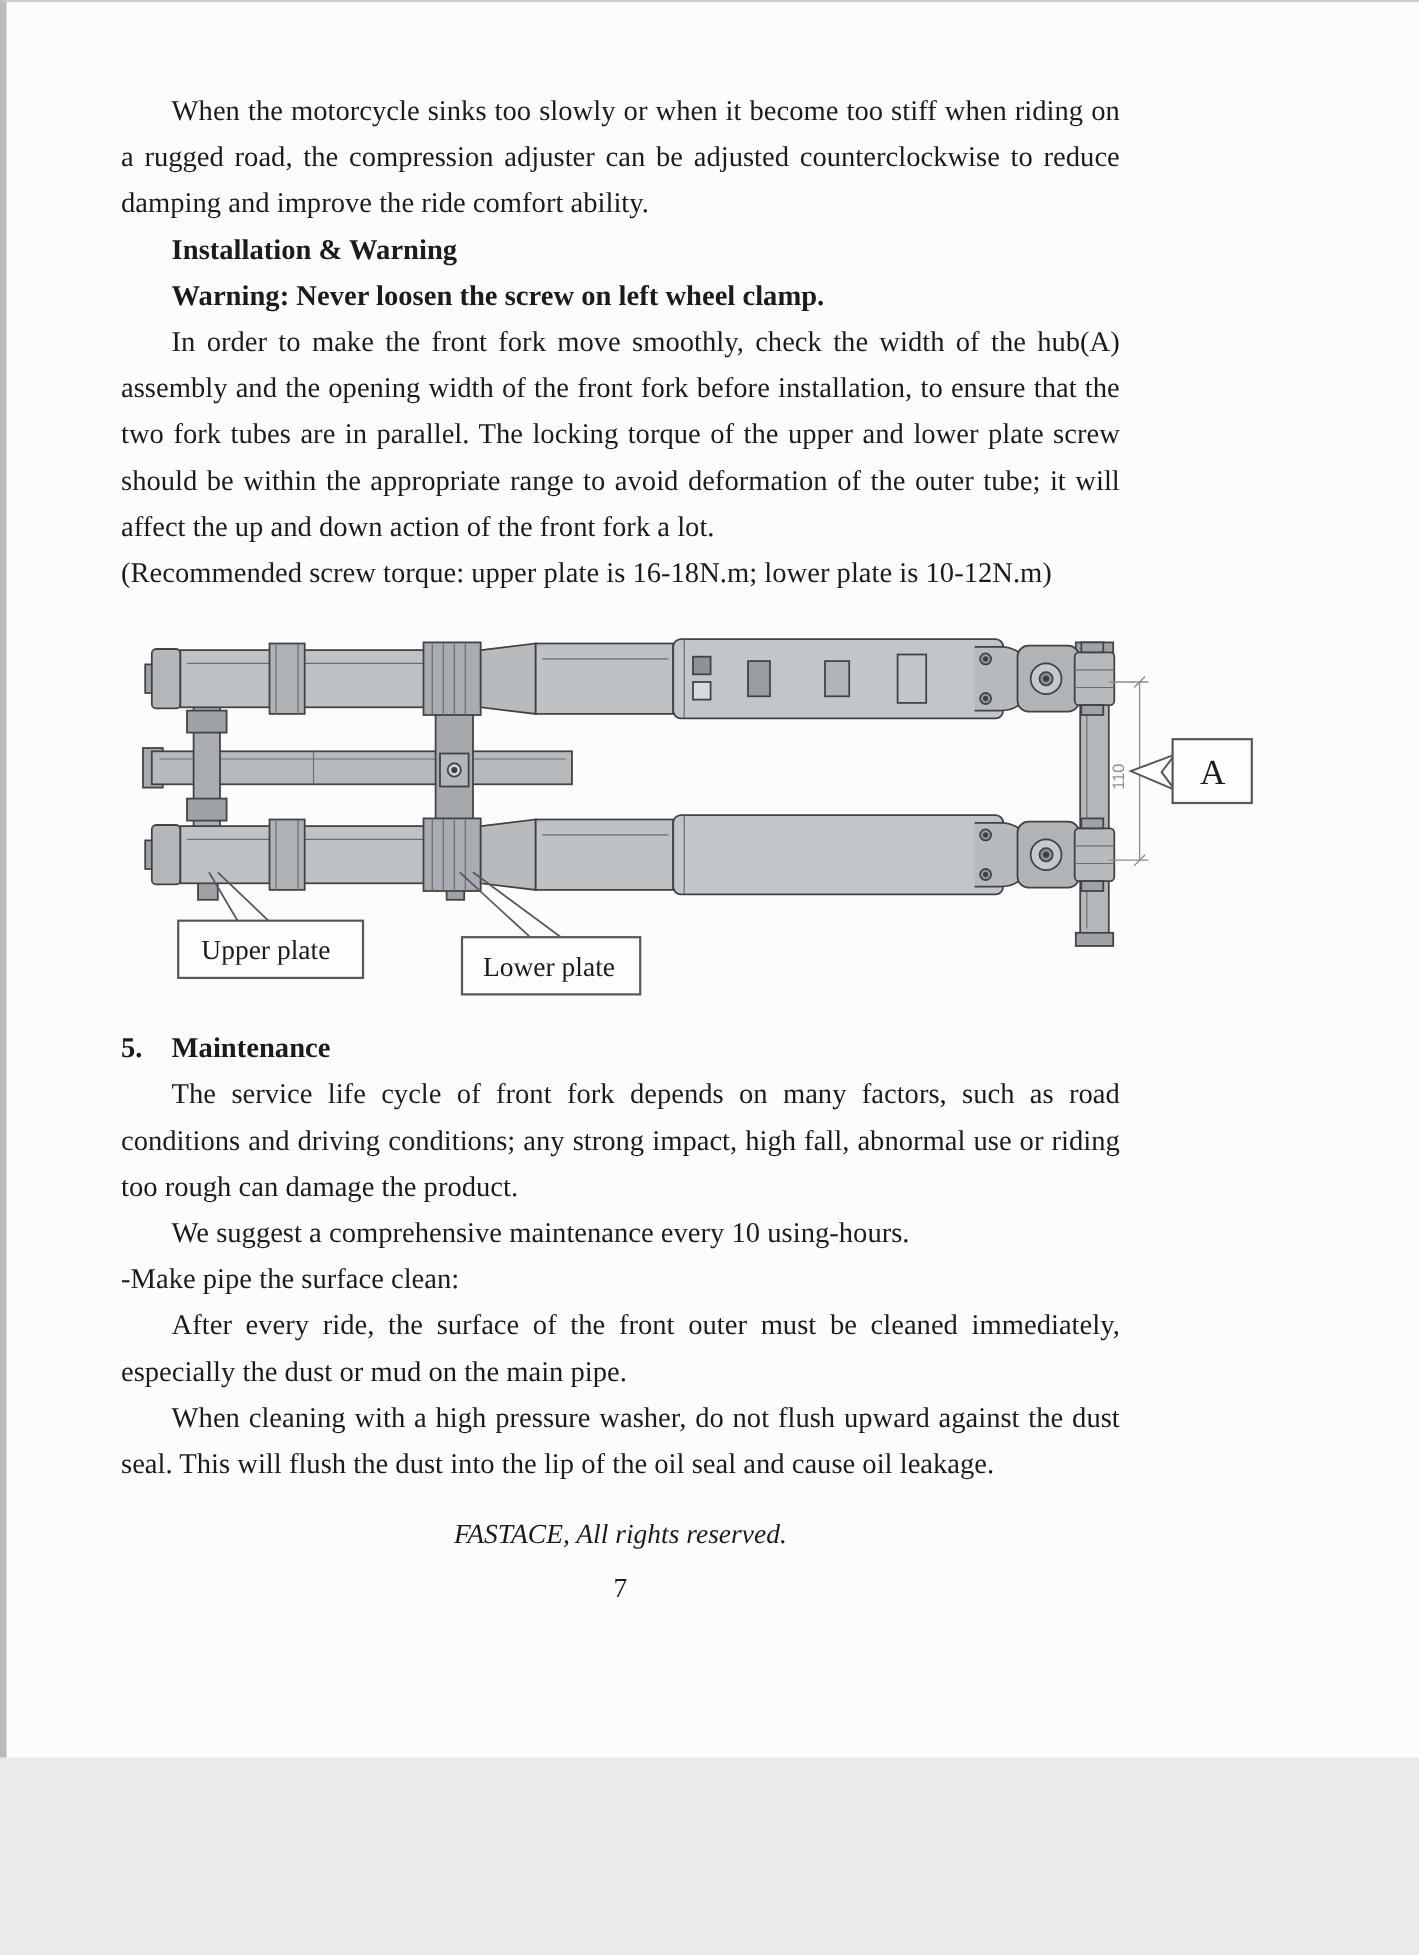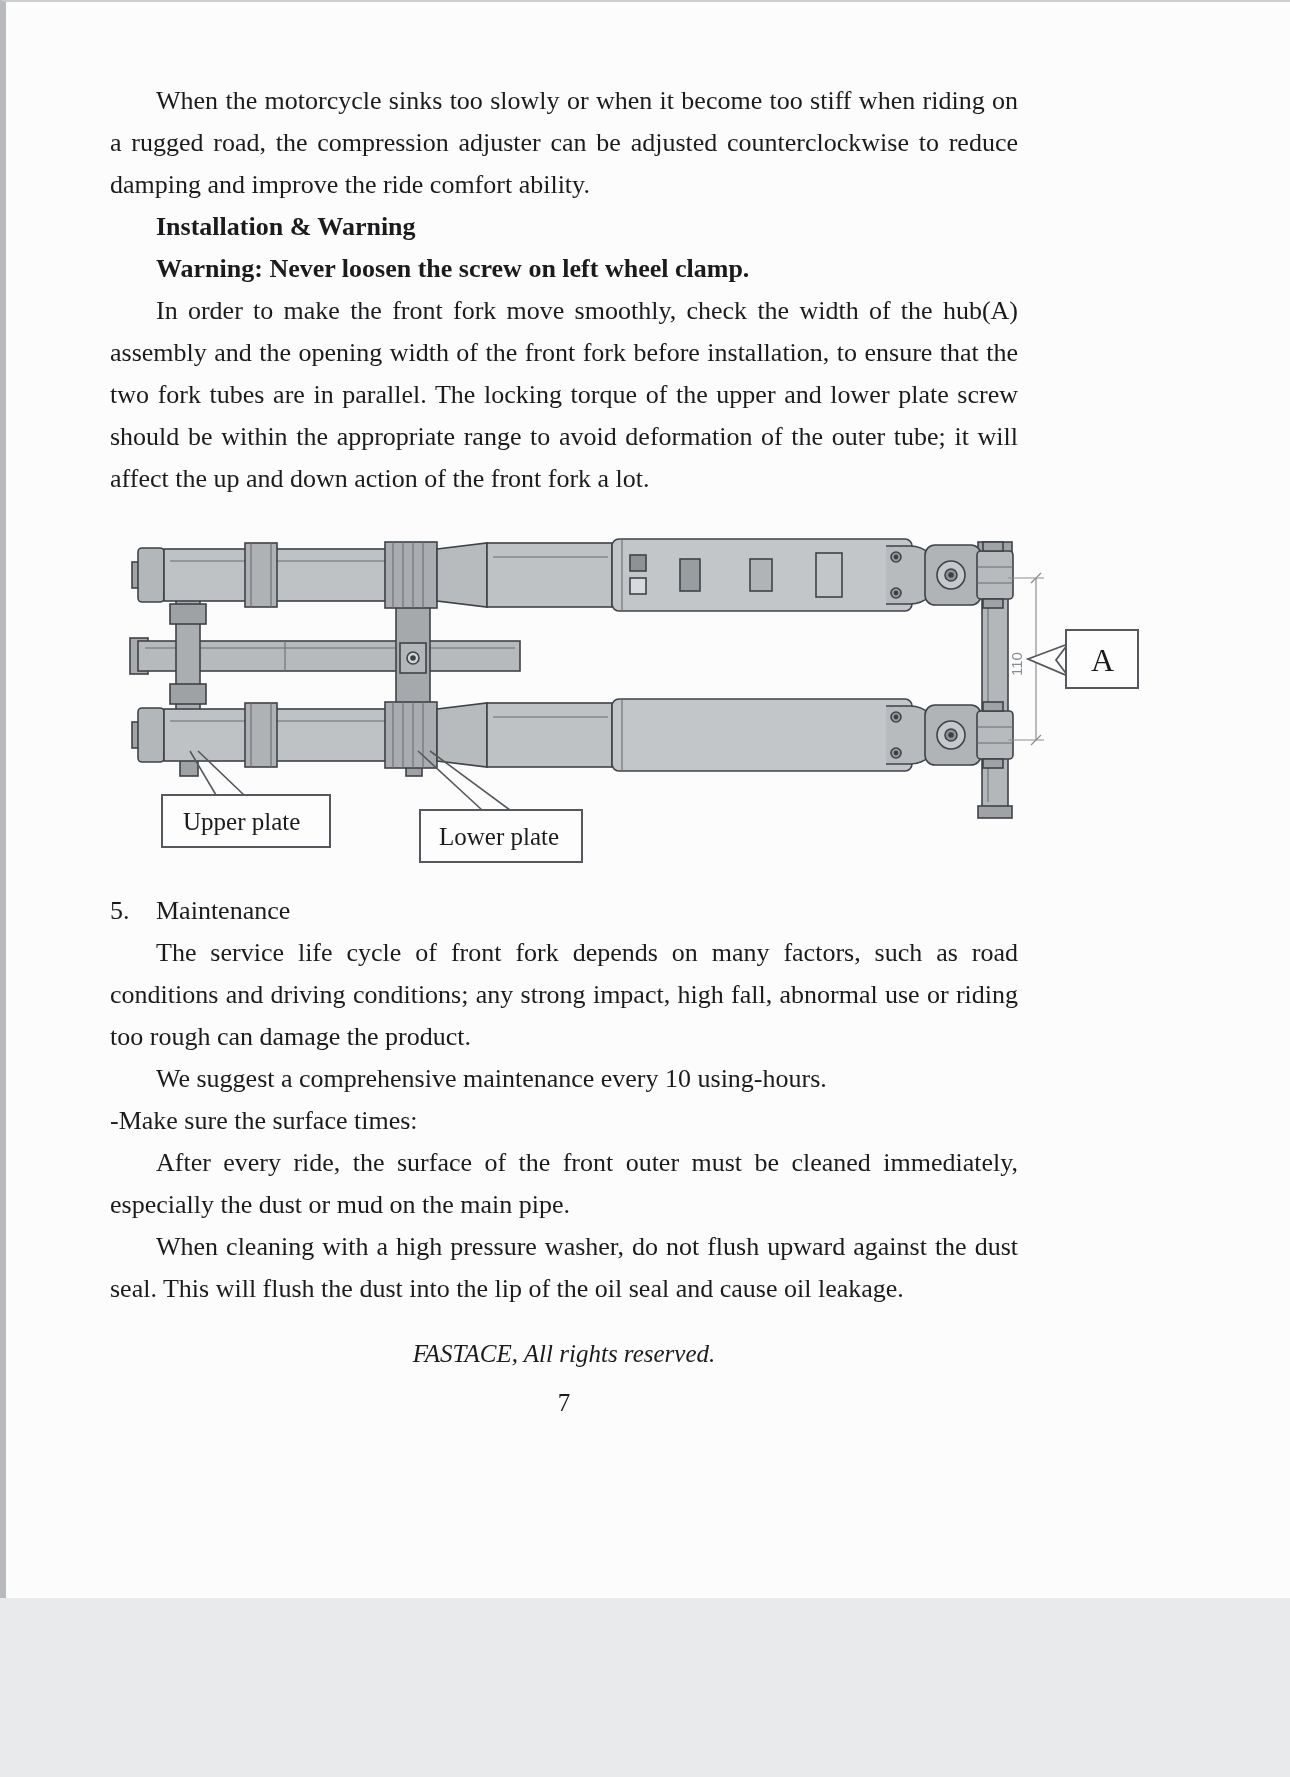--- a/index.html
+++ b/index.html
@@ -12,21 +12,21 @@
     border-top:2px solid #cdced1;
     font-family:"Liberation Serif", serif;
     color:#1b1b1d;
     overflow:hidden;
   }
   .content { padding:78px 0 0 104px; width:908px; }
   .content p { margin:0; font-size:26px; line-height:42px; text-align:justify; }
   .indent { text-indent:46px; }
   .bold { font-weight:bold; }
   .gap-top { margin-top:44px; }
-  .h5 { margin:10px 0 0 0; font-size:26px; font-weight:normal; line-height:42px; }
+  .h5 { margin:10px 0 0 0; font-size:26px; font-weight:bold; line-height:42px; }
   .h5num { display:inline-block; width:46px; }
   .figure { position:relative; width:1070px; height:372px; margin:8px 0 10px 0; }
   .figure svg { display:block; overflow:visible; }
   .drawing { stroke:#3f4246; stroke-width:1.6; }
   .thin  { stroke:#6a6d71; stroke-width:1.1; }
   .labelbox { fill:#fdfdfe; stroke:#55585c; stroke-width:2; }
   .labeltext { font-family:"Liberation Serif", serif; font-size:25px; fill:#1b1b1d; stroke:none; }
   .atext { font-family:"Liberation Serif", serif; font-size:32px; fill:#1b1b1d; stroke:none; }
   .dimtext { font-family:"Liberation Sans", sans-serif; font-size:15px; fill:#8a8d90; stroke:none; }
   .copyright { text-align:center; font-style:italic; font-size:25px; line-height:32px; margin-top:28px; }
@@ -36,20 +36,21 @@
 <body>
 
 <div class="page">
   <div class="content">
 
     <p class="indent">When the motorcycle sinks too slowly or when it become too stiff when riding on a rugged road, the compression adjuster can be adjusted counterclockwise to reduce damping and improve the ride comfort ability.</p>
     <p class="indent bold gap-top">Installation &amp; Warning</p>
 
     <p class="indent bold">Warning: Never loosen the screw on left wheel clamp.</p>
     <p class="indent">In order to make the front fork move smoothly, check the width of the hub(A) assembly and the opening width of the front fork before installation, to ensure that the two fork tubes are in parallel. The locking torque of the upper and lower plate screw should be within the appropriate range to avoid deformation of the outer tube; it will affect the up and down action of the front fork a lot.</p>
+    <p>(Recommended screw torque: upper plate is 16-18N.m; lower plate is 10-12N.m)</p>
 
     <div class="figure">
       <svg width="1070" height="372" viewBox="0 0 1070 372">
         <defs>
 
           <g id="leg" class="drawing">
             <rect x="22" y="-13" width="10" height="26" fill="#9fa3a6"></rect>
             <rect x="28" y="-27" width="26" height="54" rx="4" fill="#b3b7ba"></rect>
             <rect x="54" y="-26" width="268" height="52" fill="#bec2c5"></rect>
             <line x1="60" y1="-14" x2="318" y2="-14" class="thin" stroke="#dfe2e4"></line>
@@ -165,20 +166,20 @@
           <rect x="310" y="302" width="162" height="52" class="labelbox"></rect>
           <text x="329" y="337" class="labeltext">Lower plate</text>
         </g>
       </svg>
     </div>
 
     <p class="h5"><span class="h5num">5.</span><span>Maintenance</span></p>
 
     <p class="indent">The service life cycle of front fork depends on many factors, such as road conditions and driving conditions; any strong impact, high fall, abnormal use or riding too rough can damage the product.</p>
     <p class="indent">We suggest a comprehensive maintenance every 10 using-hours.</p>
-    <p>-Make sure the surface times:</p>
+    <p>-Make pipe the surface clean:</p>
     <p class="indent">After every ride, the surface of the front outer must be cleaned immediately, especially the dust or mud on the main pipe.</p>
     <p class="indent">When cleaning with a high pressure washer, do not flush upward against the dust seal. This will flush the dust into the lip of the oil seal and cause oil leakage.</p>
 
     <div class="copyright">FASTACE, All rights reserved.</div>
     <div class="pagenum">7</div>
   </div>
 </div>
 
 </body></html>

